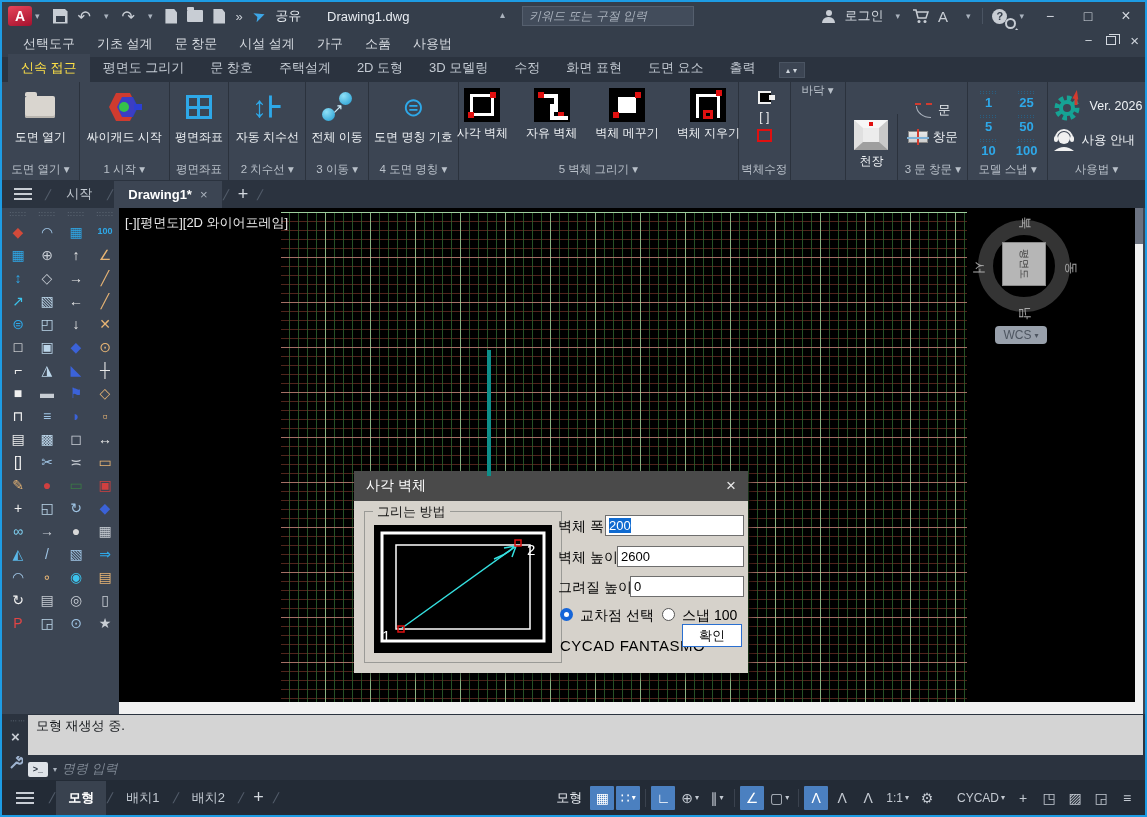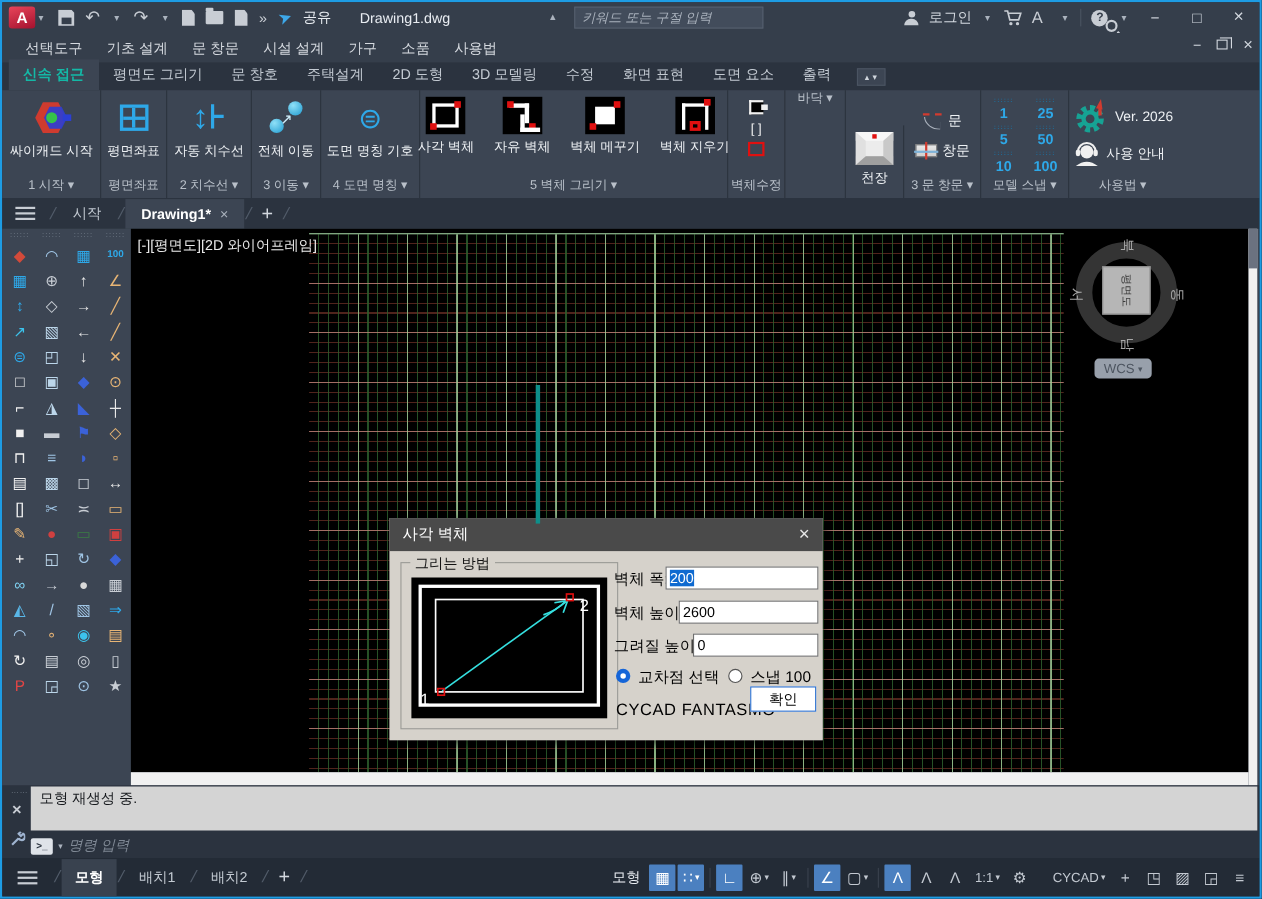--- a/index.html
+++ b/index.html
@@ -41,21 +41,21 @@
   .box-restore:before{content:"";position:absolute;left:2px;top:-3px;width:10px;height:9px;border:1px solid #d3d8df;border-left:none;border-bottom:none;}
 
   
   .menubar{position:absolute;left:0;top:28px;right:0;height:27px;background:#353e4b;display:flex;align-items:center;padding-left:12px;gap:4px;}
   .mitem{padding:4px 9px;font-size:13px;color:#d6dae0;}
   .menubar-right{position:absolute;right:6px;top:30px;display:flex;gap:14px;align-items:center;color:#cfd5dc;font-size:13px;}
 
   
   .rtabs{position:absolute;left:0;top:55px;right:0;height:25px;background:#2b333f;display:flex;align-items:flex-end;padding-left:6px;}
   .rtab{padding:5px 13px;font-size:13px;color:#c3cad2;}
-  .rtab.active{background:#3c4553;color:#14b8a6;font-weight:bold;}
+  .rtab.active{background:#3c4553;color:#fde047;}
   .collapse-btn{margin-left:10px;margin-bottom:4px;width:26px;height:16px;background:#3c4553;color:#cfd5dc;font-size:8px;
                 display:flex;align-items:center;justify-content:center;gap:3px;border:1px solid #4a5462;}
 
   
   .ribbon{position:absolute;left:0;top:80px;right:0;height:98px;background:#3c4553;display:flex;}
   .panel{height:98px;border-right:1px solid #2b323d;display:flex;flex-direction:column;}
   .pcontent{flex:1;display:flex;align-items:flex-start;justify-content:center;gap:4px;padding-top:4px;}
   .plabel{height:19px;font-size:11.5px;color:#b9c0c9;text-align:center;line-height:17px;}
   .bigbtn{display:flex;flex-direction:column;align-items:center;gap:3px;padding:2px 4px;}
   .bigbtn .blabel{font-size:12px;color:#eef1f4;white-space:nowrap;}
@@ -262,20 +262,31 @@
       <span class="rtab">출력</span>
     </span>
   <span class="collapse-btn">
     <span>▴</span>
     <span>▾</span>
   </span>
 </div>
 
 <div class="ribbon">
 
+  <div class="panel" style="width:78px;">
+    <div class="pcontent">
+        <div class="bigbtn">
+      <div class="icon40">
+            <span class="i-folder"></span>
+          </div>
+      <span class="blabel">도면 열기</span>
+    </div>
+      </div>
+    <div class="plabel">도면 열기 ▾</div>
+  </div>
 
   <div class="panel" style="width:90px;">
     <div class="pcontent">
         <div class="bigbtn">
       <div class="icon40">
         <svg width="36" height="32" viewBox="0 0 36 32">
           <polygon points="10,2 24,2 31,16 24,30 10,30 3,16" fill="#cf3b2f"></polygon>
           <polygon points="16,6 27,6 32,16 27,26 16,26 11,16" fill="#2b3fd4" opacity="0.9"></polygon>
           <circle cx="18" cy="16" r="5" fill="#35c24a"></circle>
           <rect x="28" y="13" width="8" height="6" fill="#2b3fd4"></rect>

